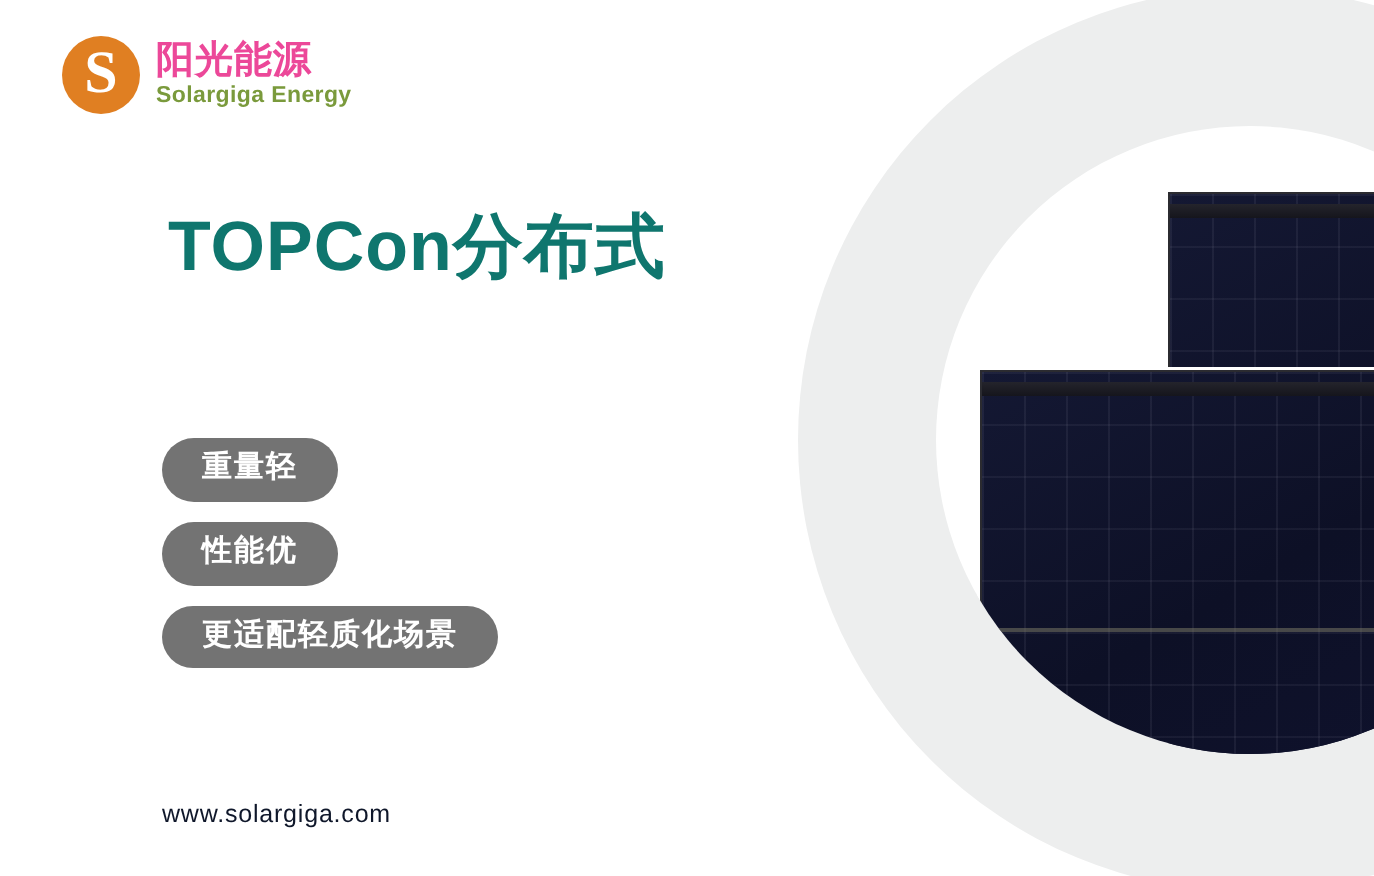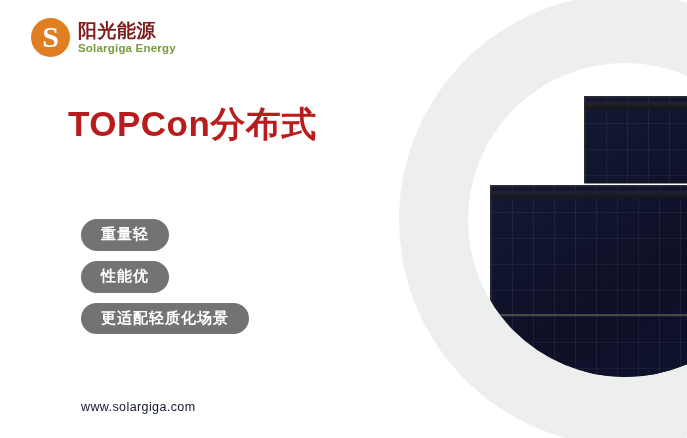--- a/index.html
+++ b/index.html
@@ -131,40 +131,40 @@
     line-height: 1;
     margin-top: -2px;
   }
   .logo-text {
     display: flex;
     flex-direction: column;
     justify-content: center;
     gap: 1px;
   }
   .logo-cn {
-    color: #7f1d1d;
+    color: #ec4899;
     font-size: 19px;
     font-weight: bold;
     letter-spacing: 0.5px;
     line-height: 1.05;
   }
   .logo-en {
     color: #7a9a3c;
     font-size: 11.5px;
     font-weight: bold;
     letter-spacing: 0.2px;
     line-height: 1.05;
   }
 
   
   .headline {
     position: absolute;
-    left: 68px;
+    left: 84px;
     top: 101px;
-    color: #b91c1c;
+    color: #0f766e;
   }
   .headline-line {
     font-size: 35px;
     font-weight: bold;
     letter-spacing: 0.5px;
     line-height: 1.32;
     white-space: nowrap;
   }
 
   

